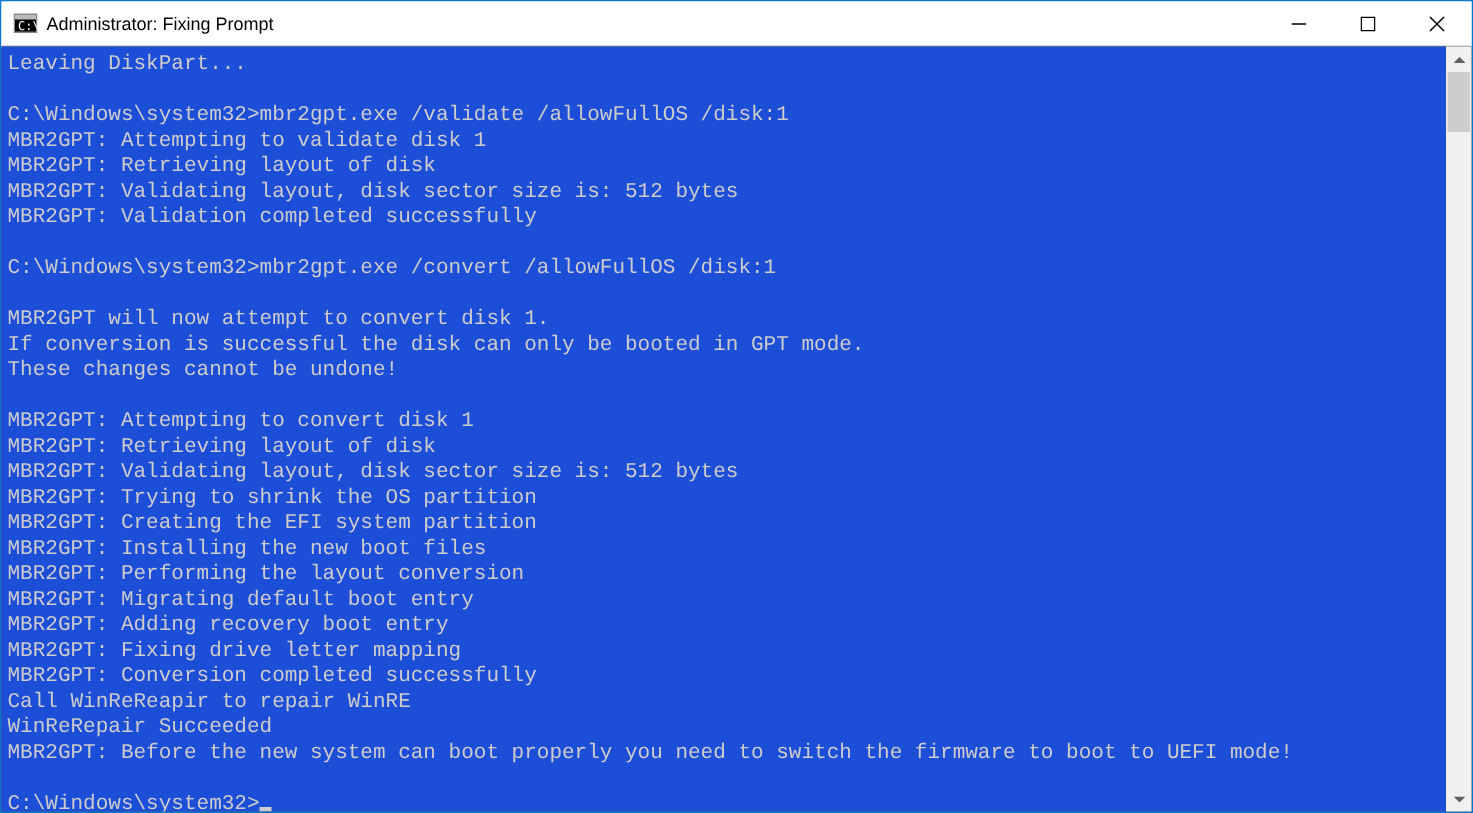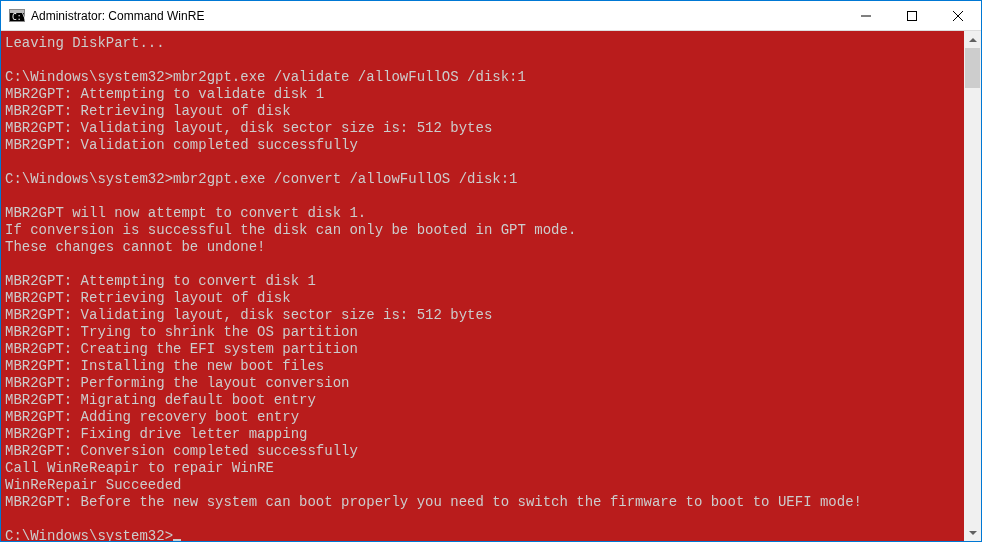--- a/index.html
+++ b/index.html
@@ -56,21 +56,21 @@
     }
     .titlebar-btn svg { display: block; }
     .client-area {
       flex: 1;
       display: flex;
       background: #0c0c0c;
       min-height: 0;
     }
     .terminal {
       flex: 1;
-      background: #b91c1c;
+      background: #1d4ed8;
       color: #cccccc;
       font-family: Consolas, "Courier New", monospace;
       font-size: 14px;
       line-height: 17px;
       padding: 4px 0 4px 4px;
       white-space: pre;
       overflow: hidden;
     }
     .scrollbar {
       width: 17px;
@@ -112,21 +112,21 @@
 
 <div class="window">
   <div class="titlebar">
     <span class="titlebar-icon">
       <svg width="16" height="16" viewBox="0 0 16 16">
         <rect x="0.5" y="1.5" width="15" height="12" fill="#000" stroke="#888"></rect>
         <rect x="1" y="2" width="14" height="3" fill="#bbb"></rect>
         <text x="3" y="12" font-size="8" fill="#fff" font-family="monospace">C:\</text>
       </svg>
     </span>
-    <span class="titlebar-title">Administrator: Command WinRE</span>
+    <span class="titlebar-title">Administrator: Fixing Prompt</span>
     <div class="titlebar-controls">
       <div class="titlebar-btn">
         <svg width="10" height="10" viewBox="0 0 10 10">
             <path d="M0 5 h10" stroke="currentColor" stroke-width="1"></path>
           </svg>
       </div>
       <div class="titlebar-btn">
         <svg width="10" height="10" viewBox="0 0 10 10">
             <rect x="0.5" y="0.5" width="9" height="9" fill="none" stroke="currentColor" stroke-width="1"></rect>
           </svg>

